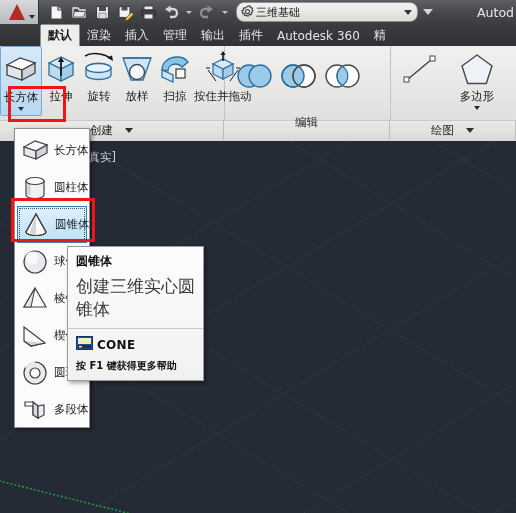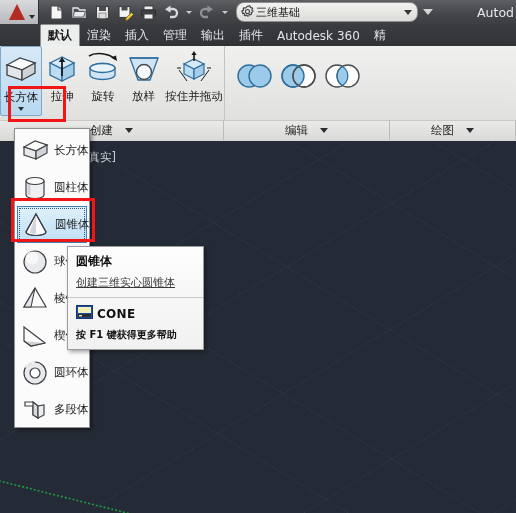--- a/index.html
+++ b/index.html
@@ -121,21 +121,21 @@
   #redbox-label{left:8px;top:86px;width:58px;height:36px;}
   #redbox-cone{left:11px;top:198px;width:84px;height:44px;}
   
   #tooltip{
     position:absolute;left:67px;top:246px;width:137px;
     background:linear-gradient(#fdfdfd,#f1f1f1);
     border:1px solid #9a9c9f;box-shadow:2px 2px 4px rgba(0,0,0,.35);
     z-index:30;box-sizing:border-box;padding:6px 8px 7px 8px;
   }
   #tt-title{font-size:12px;font-weight:bold;color:#111;margin-bottom:5px;}
-  #tt-desc{font-size:11px;color:#3a3a3a;margin-bottom:7px;text-decoration:underline;}
+  #tt-desc{font-size:17px;color:#3a3a3a;margin-bottom:7px;}
   #tt-sep{height:1px;background:#c8c8c6;margin:0 -8px 6px -8px;}
   #tt-cmdrow{display:flex;align-items:center;gap:4px;margin-bottom:5px;}
   #tt-cmd{font-size:12px;font-weight:bold;color:#111;letter-spacing:.3px;}
   #tt-help{font-size:10px;font-weight:bold;color:#111;}
 </style>
 </head>
 <body>
 
 <div id="titlebar">
 
@@ -267,20 +267,30 @@
         <span class="ico">
           <svg width="38" height="38" viewBox="0 0 38 38">
             <path d="M5 8h28l-8 22H13z" fill="#cfe5f5" stroke="#2f6f9e" stroke-width="1.3"></path>
             <path d="M5 8h28" stroke="#2f6f9e" stroke-width="1.3"></path>
             <circle cx="19" cy="22" r="7.5" fill="#f4f9fd" stroke="#44484c" stroke-width="1.3"></circle>
           </svg>
         </span>
         <span class="lbl">放样</span>
       </div>
 
+      <div class="bigbtn">
+        <span class="ico">
+          <svg width="38" height="38" viewBox="0 0 38 38">
+            <path d="M6 20c0-8 7-13 15-13 5 0 9 2 11 5l-6 5c-2-2-4-3-6-3-5 0-8 3-8 7z" fill="#8cc2e6" stroke="#2f6f9e" stroke-width="1.3"></path>
+            <path d="M6 20v7l11 5v-7z" fill="#cfe5f5" stroke="#2f6f9e" stroke-width="1.3"></path>
+            <rect x="20" y="19" width="9" height="9" fill="#fbfbfb" stroke="#44484c" stroke-width="1.3"></rect>
+          </svg>
+        </span>
+        <span class="lbl">扫掠</span>
+      </div>
 
       <div class="bigbtn wide" style="width:74px;">
         <span class="ico">
           <svg width="44" height="38" viewBox="0 0 44 38">
             <path d="M12 14l10-5 10 5-10 5z" fill="#d7eaf7" stroke="#2f6f9e" stroke-width="1.2"></path>
             <path d="M12 14v10l10 5V19z" fill="#bcdcf1" stroke="#2f6f9e" stroke-width="1.2"></path>
             <path d="M22 19l10-5v10l-10 5z" fill="#a5cde8" stroke="#2f6f9e" stroke-width="1.2"></path>
             <path d="M22 11V3" stroke="#17181a" stroke-width="1.6"></path>
             <path d="M22 1l-2.6 4h5.2z" fill="#17181a"></path>
             <path d="M7 20l8 11M37 20l-8 11" stroke="#17181a" stroke-width="1"></path>
@@ -309,28 +319,48 @@
       </div>
       <div class="sbtn">
         <svg width="42" height="30" viewBox="0 0 42 30">
           <circle cx="15" cy="15" r="11" fill="#fdfdfd" stroke="#4a4c50" stroke-width="1.4"></circle>
           <circle cx="26" cy="15" r="11" fill="#fdfdfd" stroke="#4a4c50" stroke-width="1.4"></circle>
           <path d="M20.5 5.6a11 11 0 000 18.8 11 11 0 000-18.8z" fill="#9ccbe9" stroke="#2f6f9e" stroke-width="1.2"></path>
         </svg>
       </div>
     </div>
 
+    <div class="panel" style="width:126px;">
+      <div class="bigbtn" style="width:58px;">
+        <span class="ico">
+          <svg width="42" height="38" viewBox="0 0 42 38">
+            <path d="M8 30L33 9" stroke="#44484c" stroke-width="1.5"></path>
+            <rect x="5" y="27" width="5" height="5" fill="#fdfdfd" stroke="#44484c"></rect>
+            <rect x="31" y="6" width="5" height="5" fill="#fdfdfd" stroke="#44484c"></rect>
+          </svg>
+        </span>
+      </div>
+      <div class="bigbtn" style="width:56px;">
+        <span class="ico">
+          <svg width="40" height="38" viewBox="0 0 40 38">
+            <path d="M20 5l15 11-5.7 17.5H10.7L5 16z" fill="#eef3f8" stroke="#44484c" stroke-width="1.4"></path>
+          </svg>
+        </span>
+        <span class="lbl">多边形</span>
+        <span class="dd"></span>
+      </div>
+    </div>
   </div>
 
   <div id="panel-titles">
     <div class="ptitle" style="width:224px;">
       <span>创建</span>
       <span class="pc"></span>
     </div>
-    <div class="ptitle" style="width:166px;">
+    <div class="ptitle" style="width:166px;flex-direction:column;">
       <span>编辑</span>
       <span class="pc"></span>
     </div>
     <div class="ptitle" style="width:126px;">
       <span>绘图</span>
       <span class="pc"></span>
     </div>
   </div>
 </div>
 

